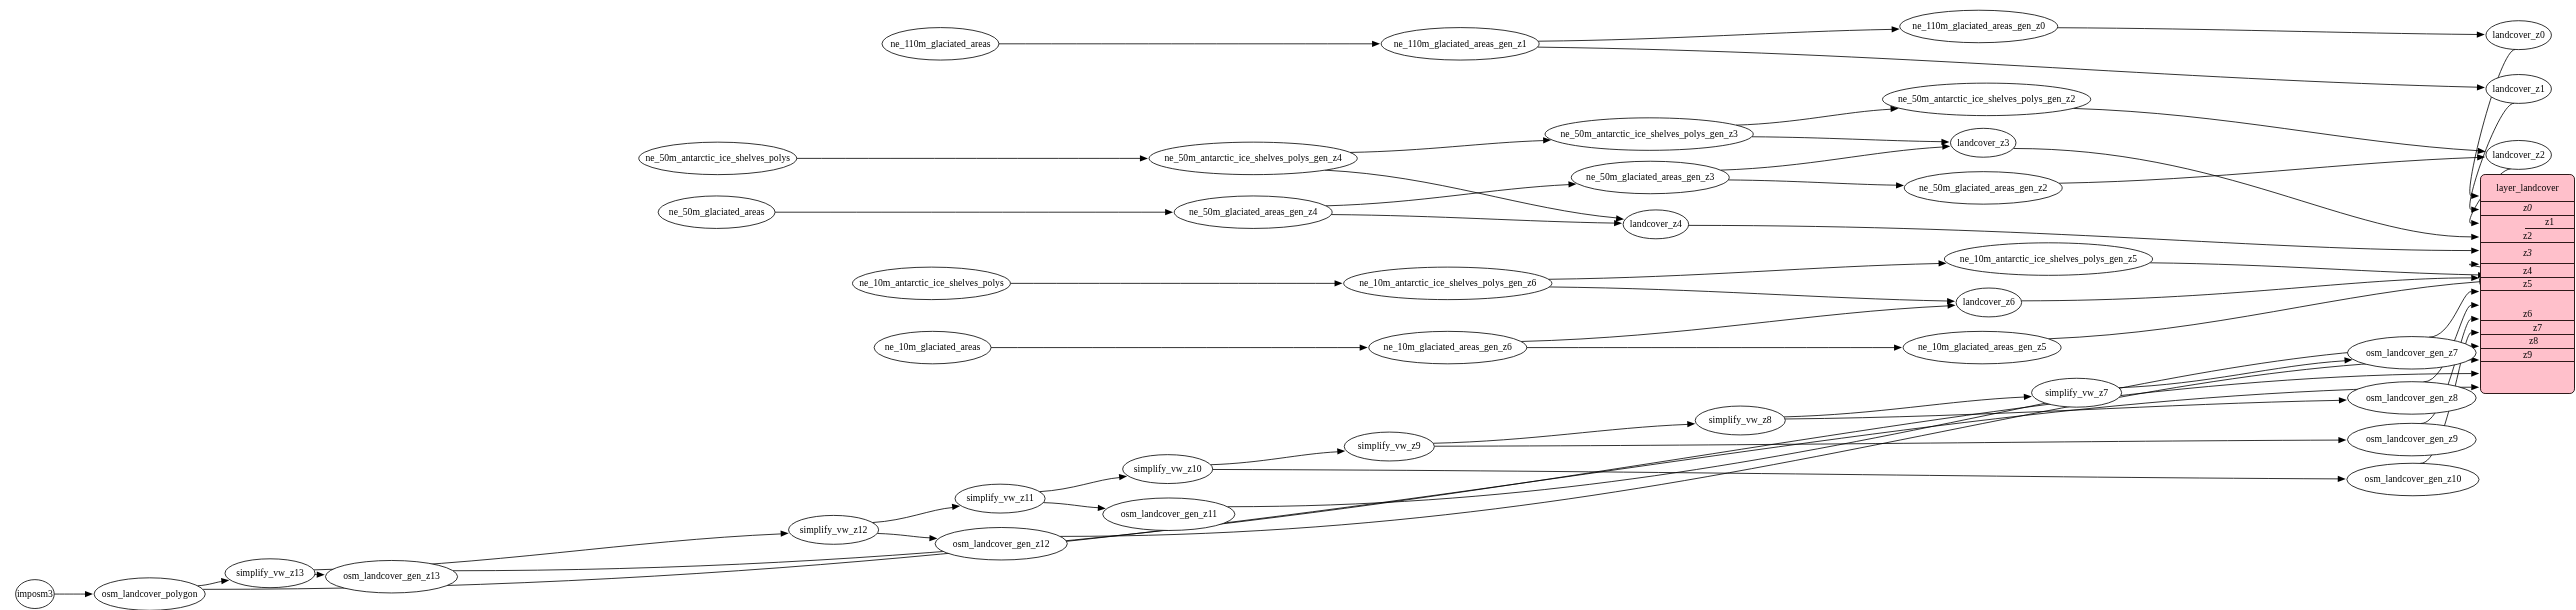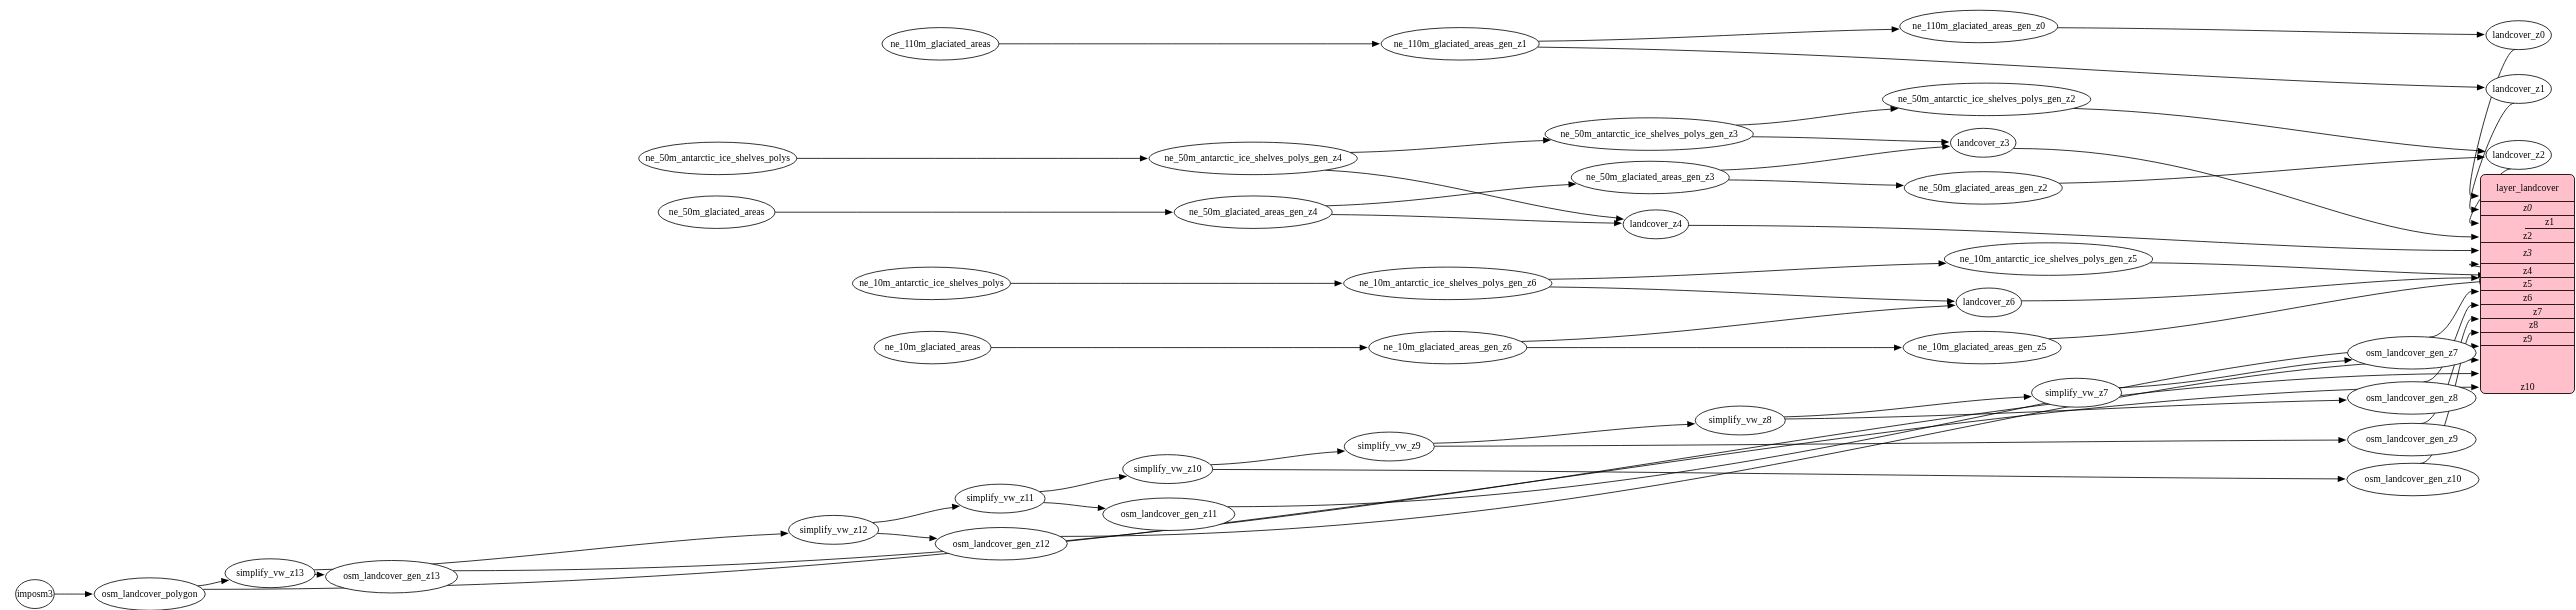--- a/index.html
+++ b/index.html
@@ -347,21 +347,21 @@
   </svg>
 
   <div class="record-table" id="record-table" style="left: 2480px; top: 174px; width: 95px; height: 220px;">
       <div class="record-row record-head" style="height: 27px;">layer_landcover</div>
       <div class="record-row" style="height: 13.7px; font-style: italic;">z0</div>
       <div class="record-row" style="height: 13.7px; margin-left: 44px;">z1</div>
       <div class="record-row" style="height: 13.7px;">z2</div>
       <div class="record-row" style="height: 21px; font-style: italic;">z3</div>
       <div class="record-row" style="height: 13.7px;">z4</div>
       <div class="record-row" style="height: 13.7px;">z5</div>
-      <div class="record-row" style="height: 13.7px;">z6</div>
+      <div class="record-row" style="height: 13.7px; margin-top: 16px;">z6</div>
       <div class="record-row" style="height: 13.7px; padding-left: 20px;">z7</div>
       <div class="record-row" style="height: 13.7px; padding-left: 12px;">z8</div>
       <div class="record-row" style="height: 13.7px; text-align: right;">z9</div>
       <div class="record-row" style="height: 13.7px; margin-top: 34px;">z10</div>
       <div class="record-row" style="height: 13.7px;">z11</div>
       <div class="record-row" style="height: 13.7px;">z12</div>
       <div class="record-row" style="height: 13.7px;">z13</div>
       <div class="record-row" style="height: 13.7px;">z14+</div>
     </div>
 

